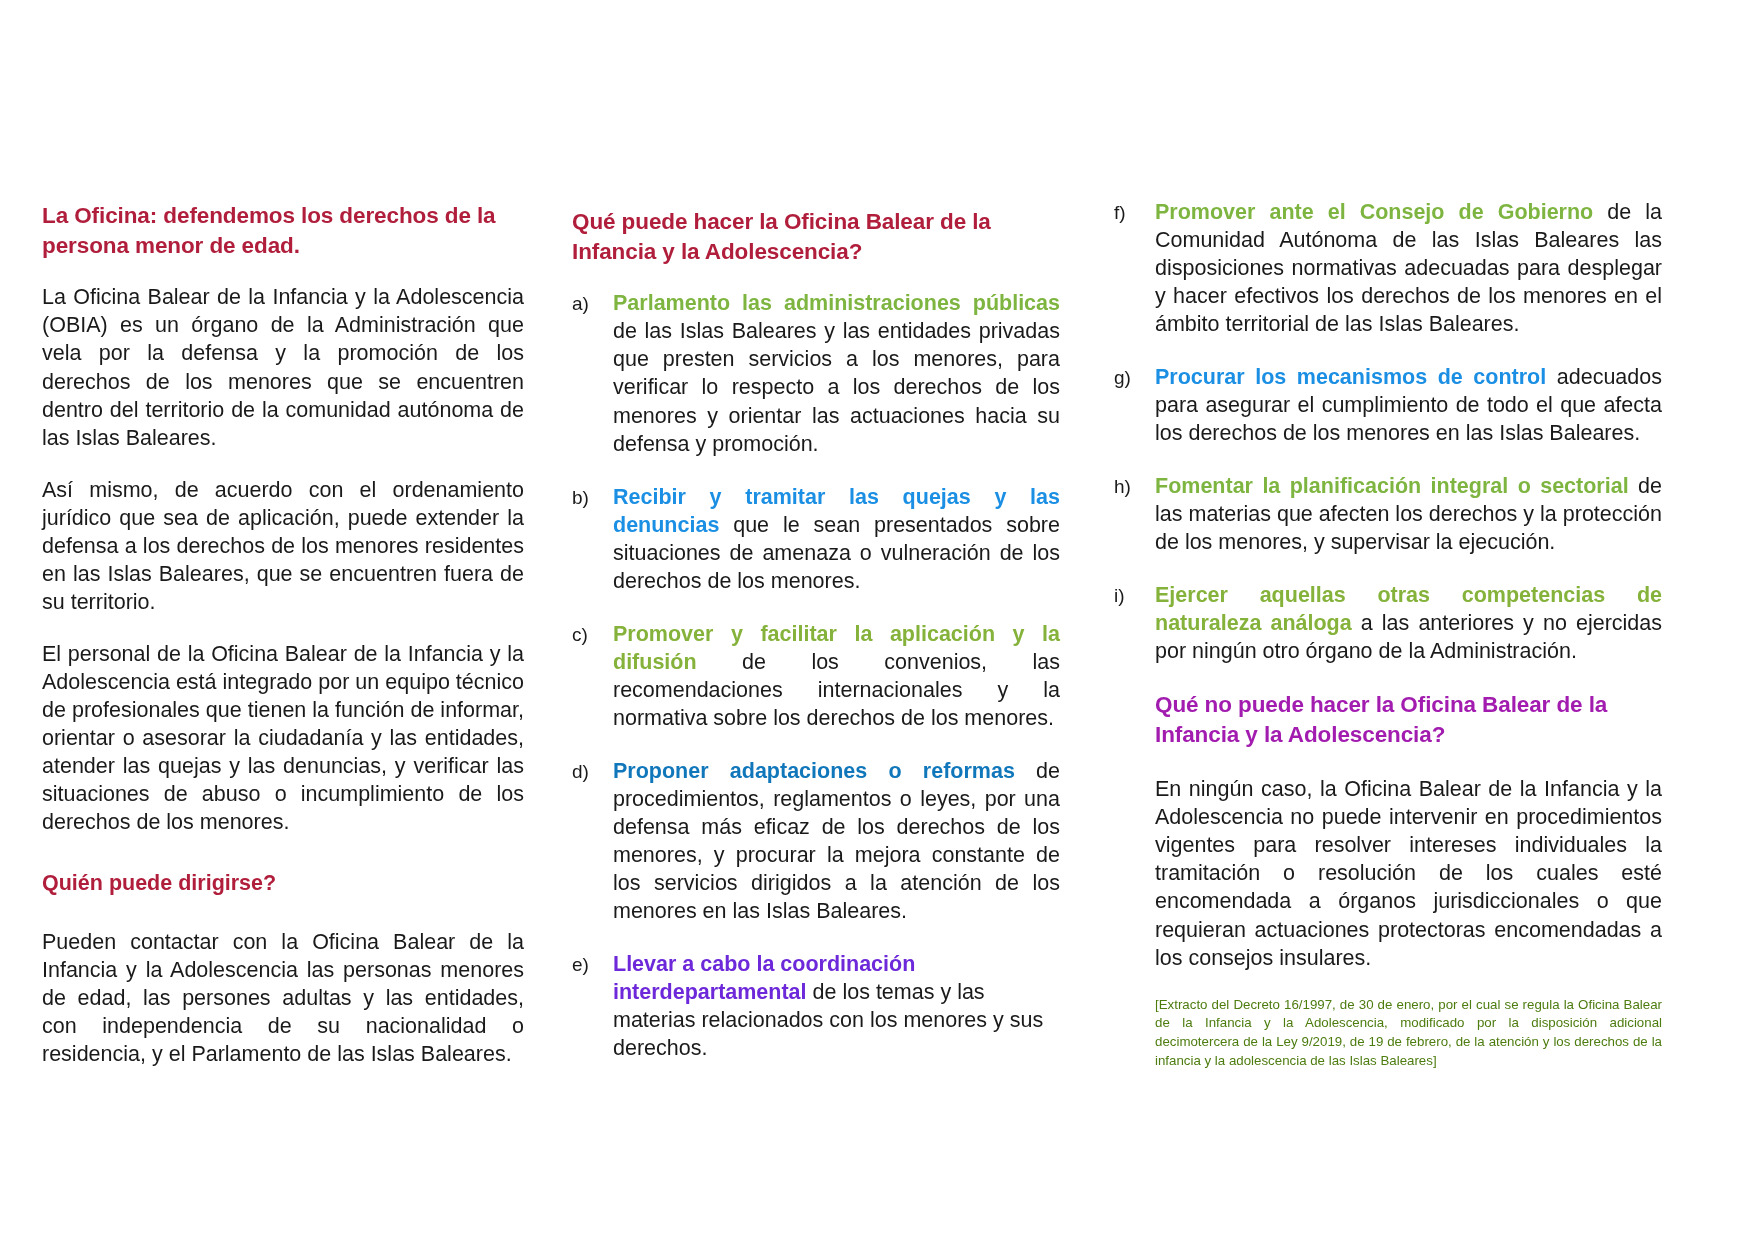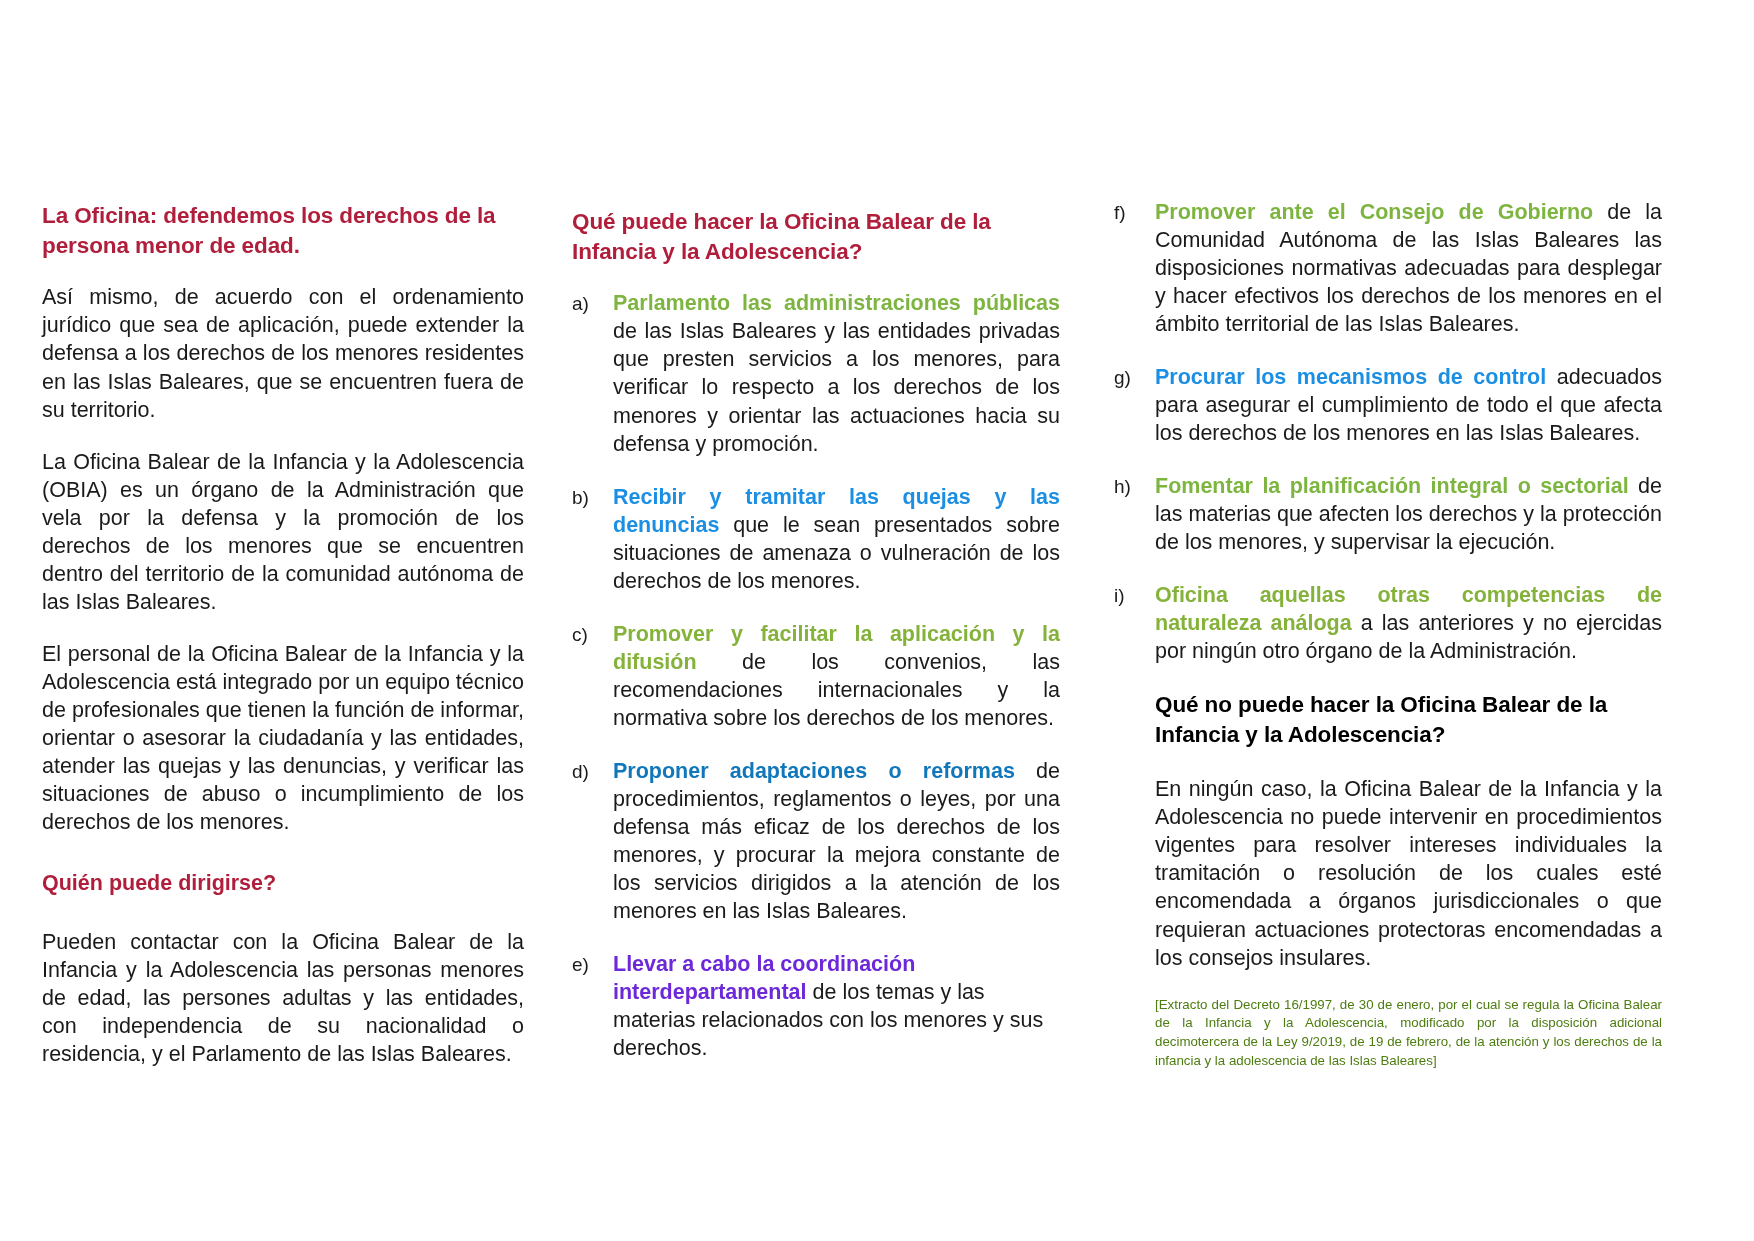--- a/index.html
+++ b/index.html
@@ -103,23 +103,23 @@
 </style>
 </head>
 <body>
 
 <div id="page">
   <div class="columns">
 
     <div class="col col-1">
       <h2 class="section-title" style="color:#b01e3c">La Oficina: defendemos los derechos de la persona menor de edad.</h2>
 
+      <p class="body">La Oficina Balear de la Infancia y la Adolescencia (OBIA) es un órgano de la Administración que vela por la defensa y la promoción de los derechos de los menores que se encuentren dentro del territorio de la comunidad autónoma de las Islas Baleares.</p>
+
       <p class="body">Así mismo, de acuerdo con el ordenamiento jurídico que sea de aplicación, puede extender la defensa a los derechos de los menores residentes en las Islas Baleares, que se encuentren fuera de su territorio.</p>
-
-      <p class="body">La Oficina Balear de la Infancia y la Adolescencia (OBIA) es un órgano de la Administración que vela por la defensa y la promoción de los derechos de los menores que se encuentren dentro del territorio de la comunidad autónoma de las Islas Baleares.</p>
 
 
       <p class="body">El personal de la Oficina Balear de la Infancia y la Adolescencia está integrado por un equipo técnico de profesionales que tienen la función de informar, orientar o asesorar la ciudadanía y las entidades, atender las quejas y las denuncias, y verificar las situaciones de abuso o incumplimiento de los derechos de los menores.</p>
 
       <h3 class="sub-title" style="color:#b01e3c; margin-top:34px; margin-bottom:30px;">Quién puede dirigirse?</h3>
 
       <p class="body">Pueden contactar con la Oficina Balear de la Infancia y la Adolescencia las personas menores de edad, las persones adultas y las entidades, con independencia de su nacionalidad o residencia, y el Parlamento de las Islas Baleares.</p>
     </div>
 
     <div class="col col-2">
@@ -158,26 +158,26 @@
         <li>
           <span class="marker">g)</span>
           <span class="lead" style="color:#1b8fe3">Procurar los mecanismos de control</span><span> adecuados para asegurar el cumplimiento de todo el que afecta los derechos de los menores en las Islas Baleares.</span>
         </li>
         <li>
           <span class="marker">h)</span>
           <span class="lead" style="color:#7eb540">Fomentar la planificación integral o sectorial</span><span> de las materias que afecten los derechos y la protección de los menores, y supervisar la ejecución.</span>
         </li>
         <li>
           <span class="marker">i)</span>
-          <span class="lead" style="color:#85b23a">Oficina aquellas otras competencias de naturaleza análoga</span><span> a las anteriores y no ejercidas por ningún otro órgano de la Administración.</span>
+          <span class="lead" style="color:#85b23a">Ejercer aquellas otras competencias de naturaleza análoga</span><span> a las anteriores y no ejercidas por ningún otro órgano de la Administración.</span>
         </li>
       </ol>
 
       <div style="padding-left:41px">
-        <h2 class="section-title c3" style="color:#000000; margin-bottom:25px;margin-top:24px;">Qué no puede hacer la Oficina Balear de la Infancia y la Adolescencia?</h2>
+        <h2 class="section-title c3" style="color:#a21caf; margin-bottom:25px;margin-top:24px;">Qué no puede hacer la Oficina Balear de la Infancia y la Adolescencia?</h2>
 
         <p class="body">En ningún caso, la Oficina Balear de la Infancia y la Adolescencia no puede intervenir en procedimientos vigentes para resolver intereses individuales la tramitación o resolución de los cuales esté encomendada a órganos jurisdiccionales o que requieran actuaciones protectoras encomendadas a los consejos insulares.</p>
 
         <p class="footnote" style="color:#4d7c0f">[Extracto del Decreto 16/1997, de 30 de enero, por el cual se regula la Oficina Balear de la Infancia y la Adolescencia, modificado por la disposición adicional decimotercera de la Ley 9/2019, de 19 de febrero, de la atención y los derechos de la infancia y la adolescencia de las Islas Baleares]</p>
       </div>
     </div>
 
   </div>
 </div>
 

